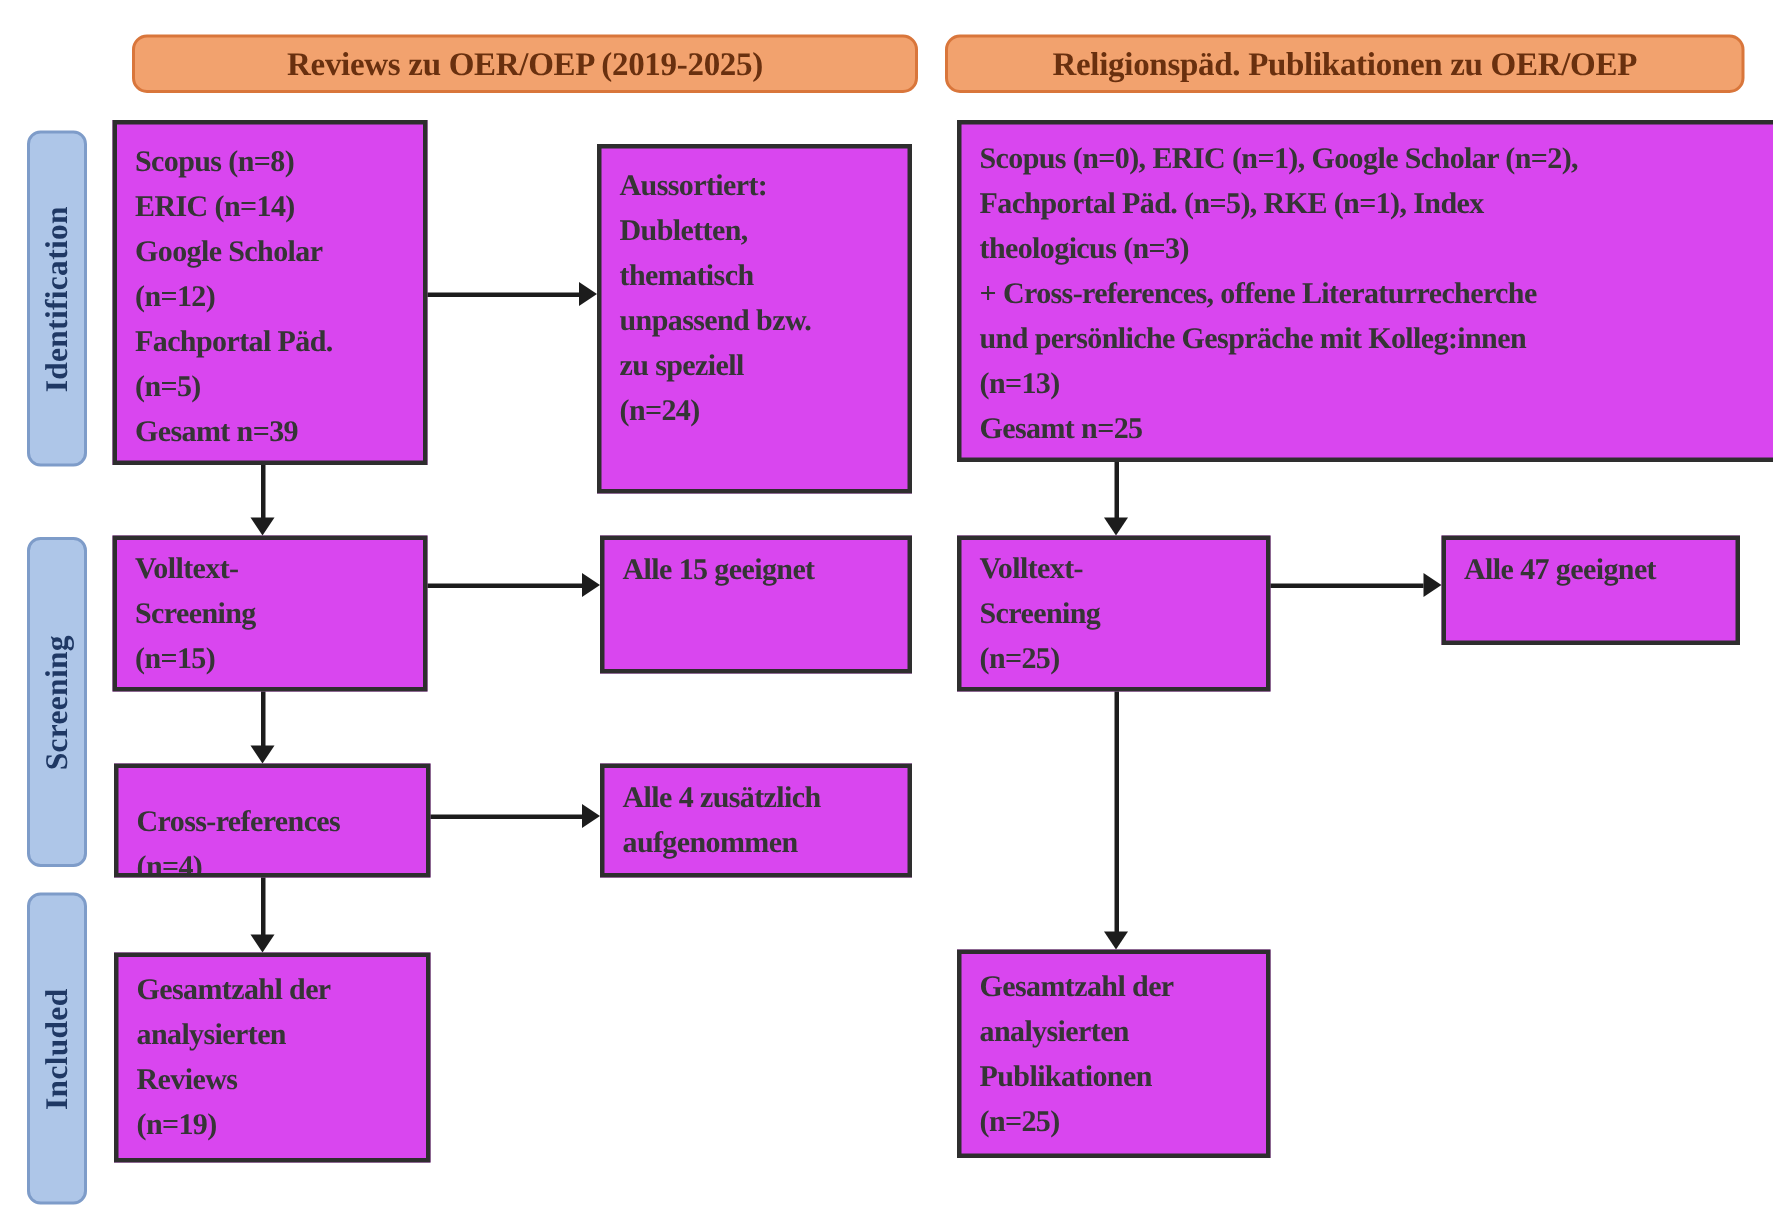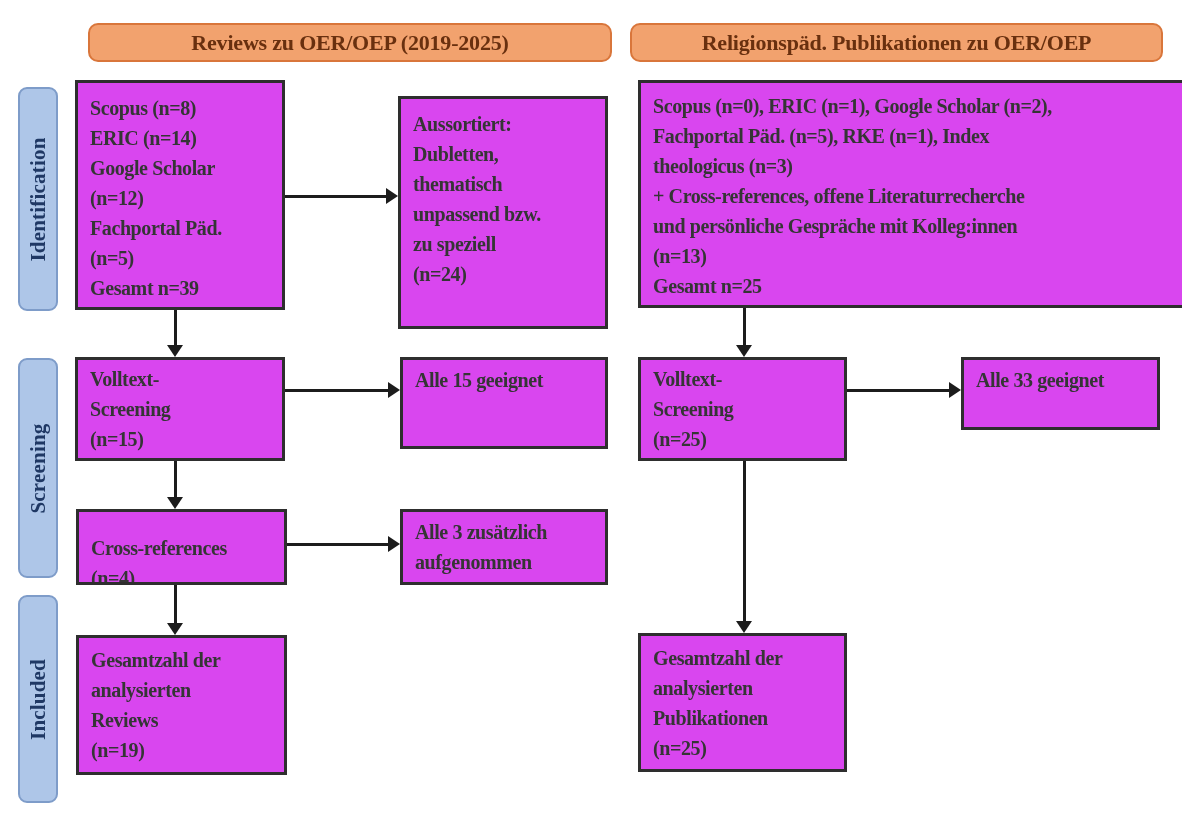--- a/index.html
+++ b/index.html
@@ -88,38 +88,38 @@
 thematisch
 unpassend bzw.
 zu speziell
 (n=24)</div>
   <div class="box" id="box-fulltext-reviews">Volltext-
 Screening
 (n=15)</div>
   <div class="box" id="box-fulltext-result-reviews">Alle 15 geeignet</div>
   <div class="box" id="box-crossref">Cross-references
 (n=4)</div>
-  <div class="box" id="box-crossref-result">Alle 3 zusätzlich
+  <div class="box" id="box-crossref-result">Alle 4 zusätzlich
 aufgenommen</div>
   <div class="box" id="box-included-reviews">Gesamtzahl der
 analysierten
 Reviews
 (n=19)</div>
 
   <div class="box" id="box-sources-religionspaed">Scopus (n=0), ERIC (n=1), Google Scholar (n=2),
 Fachportal Päd. (n=5), RKE (n=1), Index
 theologicus (n=3)
 + Cross-references, offene Literaturrecherche
 und persönliche Gespräche mit Kolleg:innen
 (n=13)
 Gesamt n=25</div>
   <div class="box" id="box-fulltext-publications">Volltext-
 Screening
 (n=25)</div>
-  <div class="box" id="box-fulltext-result-publications">Alle 33 geeignet</div>
+  <div class="box" id="box-fulltext-result-publications">Alle 47 geeignet</div>
   <div class="box" id="box-included-publications">Gesamtzahl der
 analysierten
 Publikationen
 (n=25)</div>
 
   <div>
     <div class="vline" style="left:174px;top:310px;height:37px;"></div>
     <div class="head-down" style="left:167px;top:345px;"></div>
   </div>
   <div>

